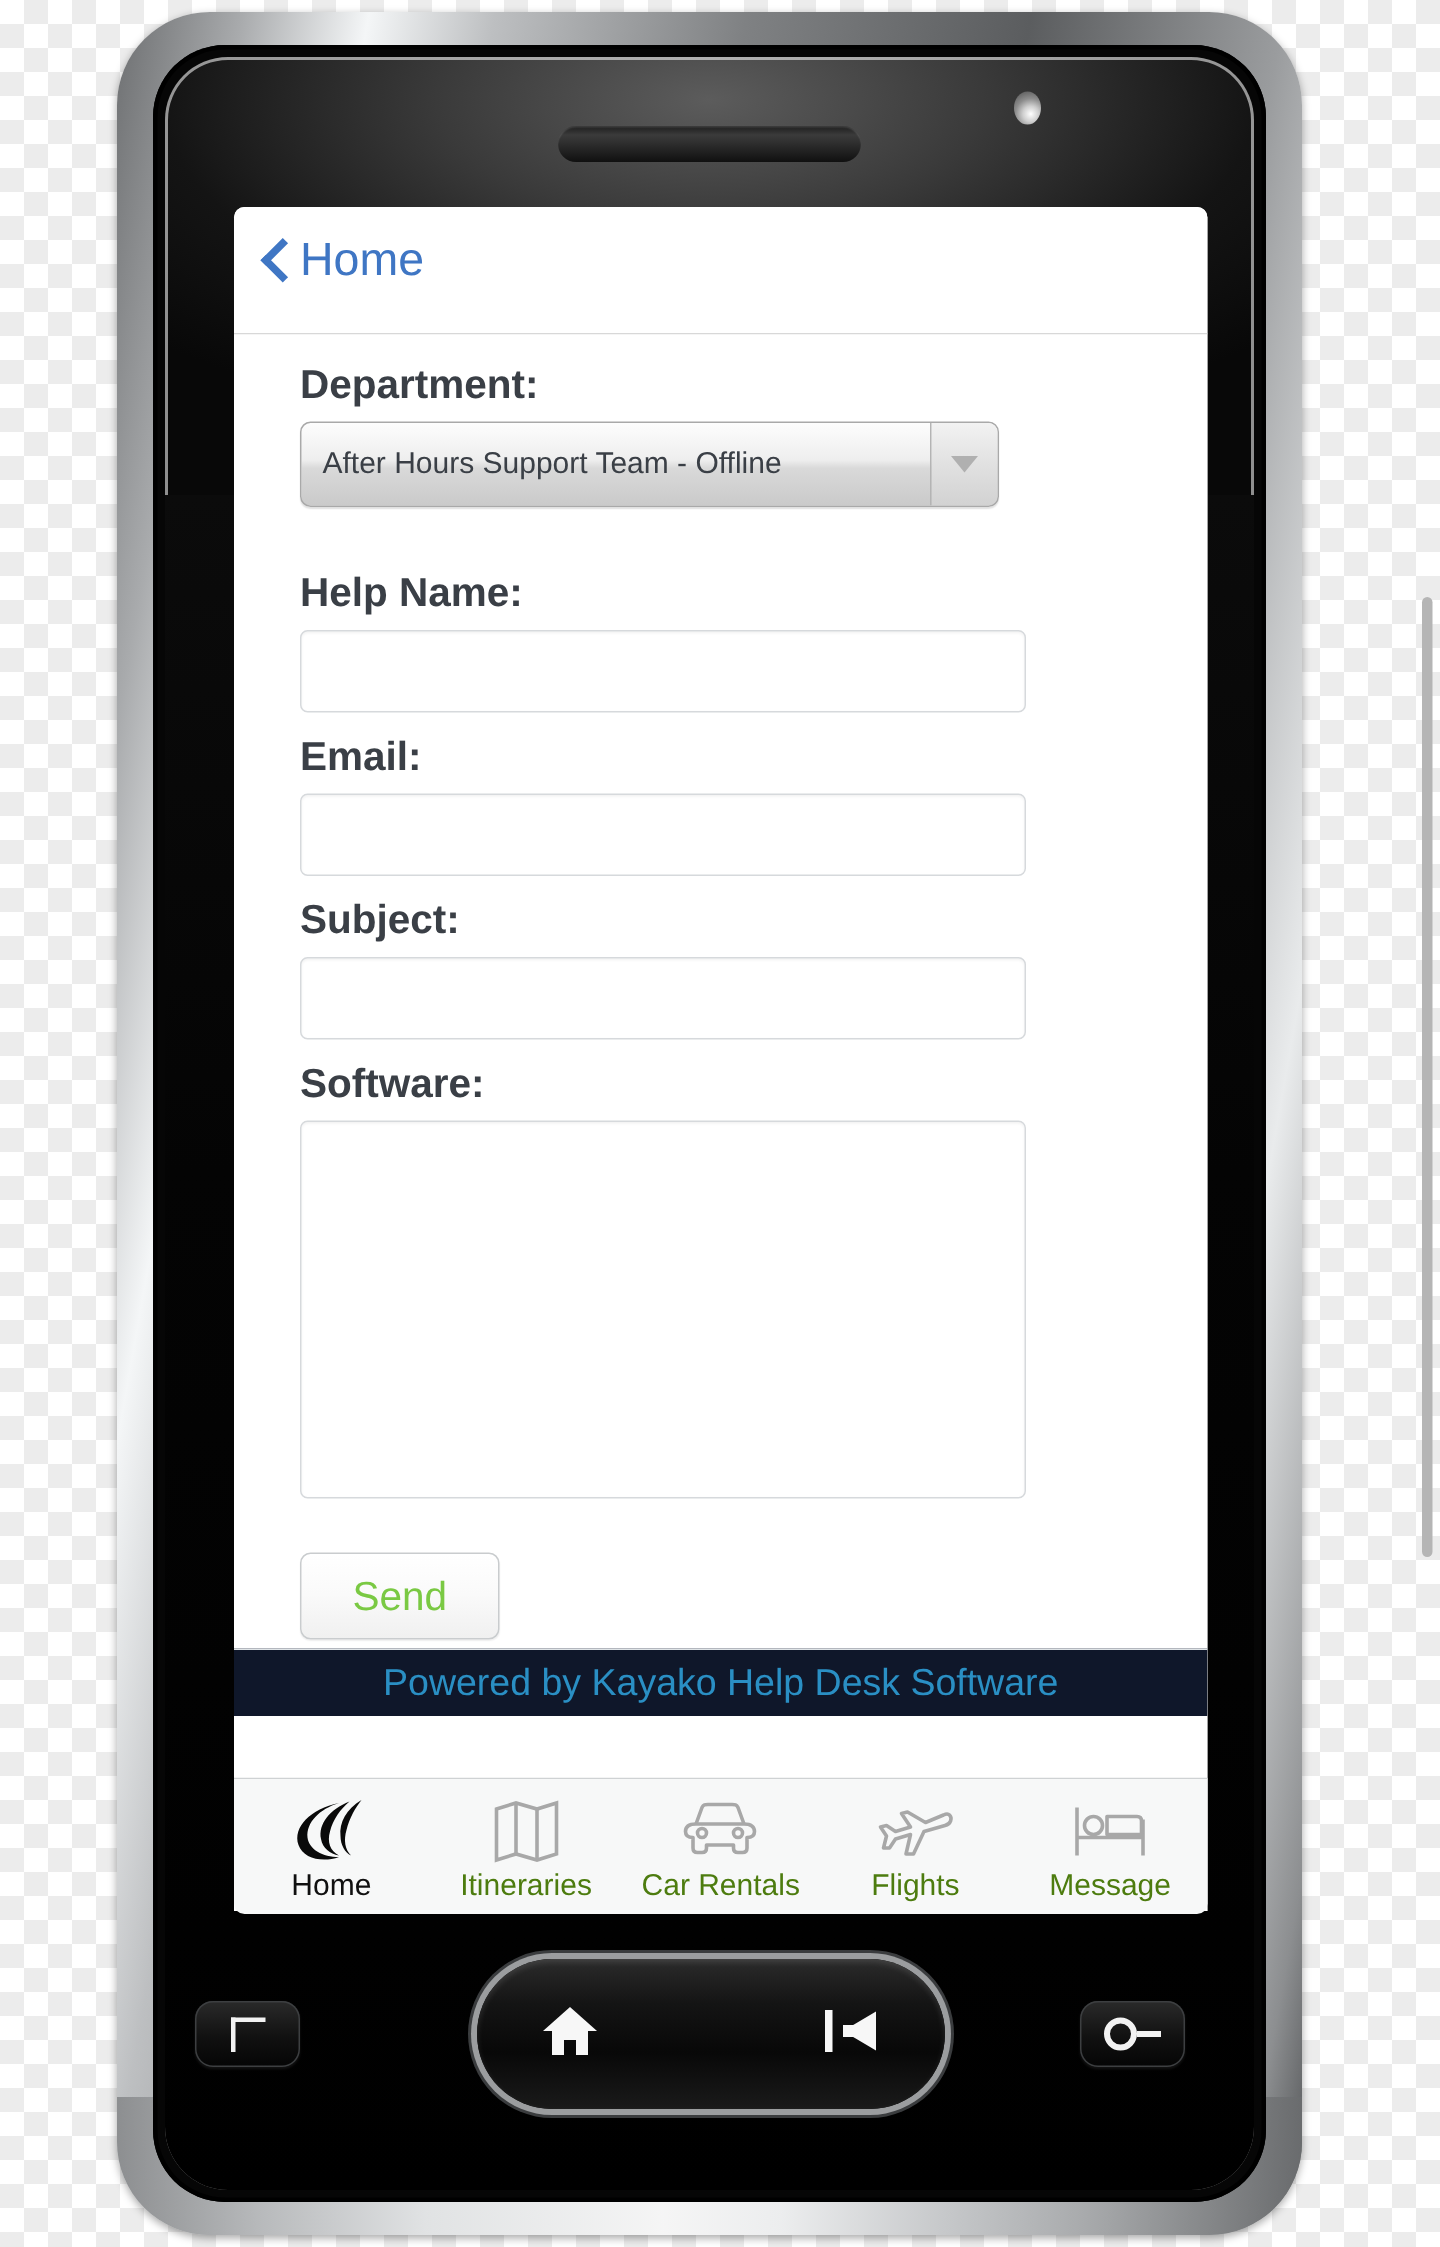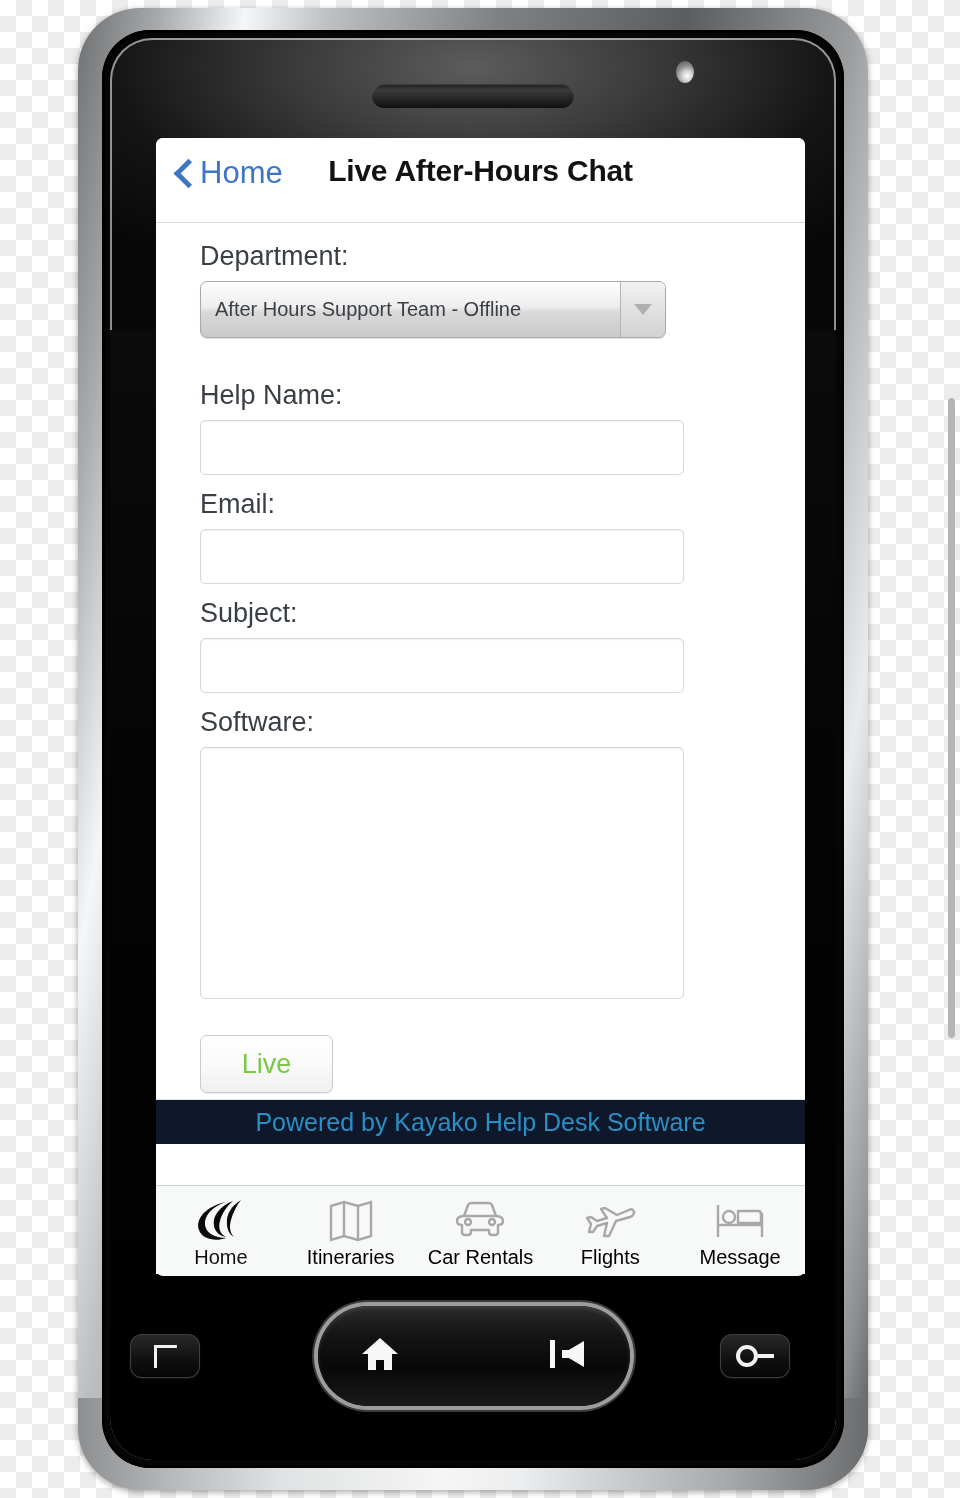--- a/index.html
+++ b/index.html
@@ -160,20 +160,21 @@
   
   #content {
     position: relative;
     height: 1052px;
     background:#fff;
   }
   .field-label {
     font-size: 27px;
     color: #3a3f46;
     margin: 0 0 9px 44px;
+    font-weight: bold;
   }
   #dept-label{ padding-top: 18px; }
 
   .select-box {
     position: relative;
     margin-left: 44px;
     width: 464px;
     height: 55px;
     border: 1px solid #a9a9a9;
     border-radius: 7px;
@@ -298,21 +299,21 @@
     display: flex;
     flex-direction: column;
     align-items: center;
     justify-content: center;
     cursor: pointer;
     padding-top: 4px;
   }
   .tab-icon { height: 46px; display:flex; align-items:center; justify-content:center; }
   .tab-label {
     font-size: 20px;
-    color: #000000;
+    color: #4d7c0f;
     margin-top: 2px;
   }
   .tab-item.active .tab-label { color: #101010; }
 
   
   #hw-row {
     position: absolute;
     left: 102px; top: 1300px;
     width: 742px; height: 120px;
     z-index: 7;
@@ -365,21 +366,20 @@
 <div id="earpiece"></div>
 <div id="camera"></div>
 
 <div id="screen">
 
   <div id="nav-bar">
     <div id="back-link">
       <span id="back-chevron"></span>
       <span>Home</span>
     </div>
-    <div id="nav-title">Live After-Hours Chat</div>
   </div>
 
   <div id="content">
 
     <div id="dept-label" class="field-label">Department:</div>
 
     <div class="select-box">
       <span id="select-value">After Hours Support Team - Offline</span>
       <span id="select-arrow"></span>
     </div>
@@ -397,21 +397,21 @@
     <div class="gap-sm"></div>
 
     <div class="field-label">Subject:</div>
     <input class="text-input" type="text" placeholder="" style="">
 
     <div class="gap-sm"></div>
 
     <div class="field-label">Software:</div>
     <textarea id="message-input" placeholder="" style=""></textarea>
 
-    <button id="send-button">Live</button>
+    <button id="send-button">Send</button>
 
     <div id="powered-bar">
       <span id="powered-text">Powered by Kayako Help Desk Software</span>
     </div>
   </div>
 </div>
 
 <div id="scrollbar"></div>
 
 <div id="tab-bar">

